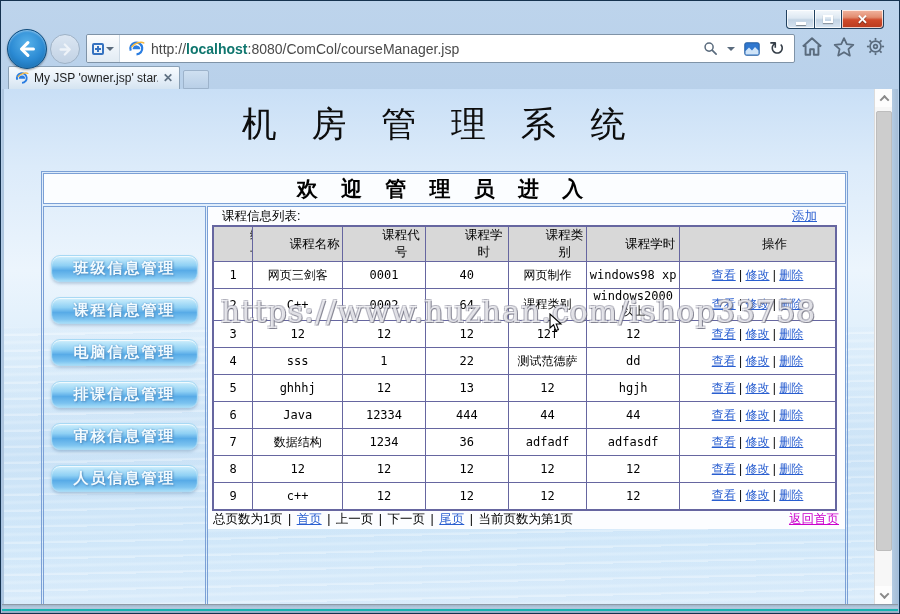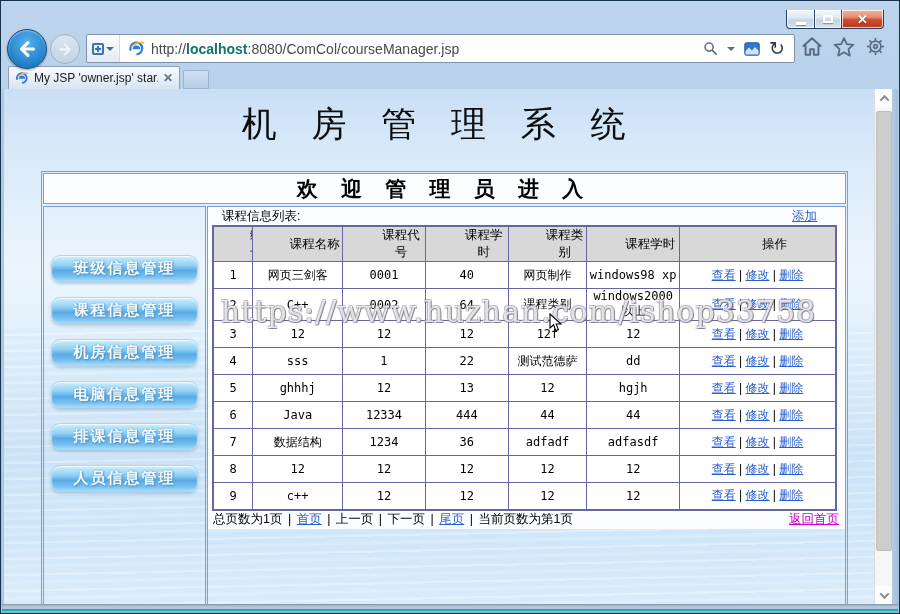--- a/index.html
+++ b/index.html
@@ -254,23 +254,23 @@
     <div class="water"></div>
 
     <div class="main-title">机 房 管 理 系 统</div>
 
     <div class="main-box">
       <div class="welcome-bar">欢 迎 管 理 员 进 入</div>
       <div class="cols">
         <div class="sidebar">
             <div class="side-btn">班级信息管理</div>
             <div class="side-btn">课程信息管理</div>
-            <div class="side-btn">机房信息管理</div>
             <div class="side-btn">电脑信息管理</div>
             <div class="side-btn">排课信息管理</div>
+            <div class="side-btn">审核信息管理</div>
             <div class="side-btn">人员信息管理</div>
           </div>
         <div class="content">
           <div class="content-inner">
             <div class="list-strip">
               <span class="label">课程信息列表:</span>
               <a class="add" href="#">添加</a>
             </div>
             <table class="course">
               <thead>

